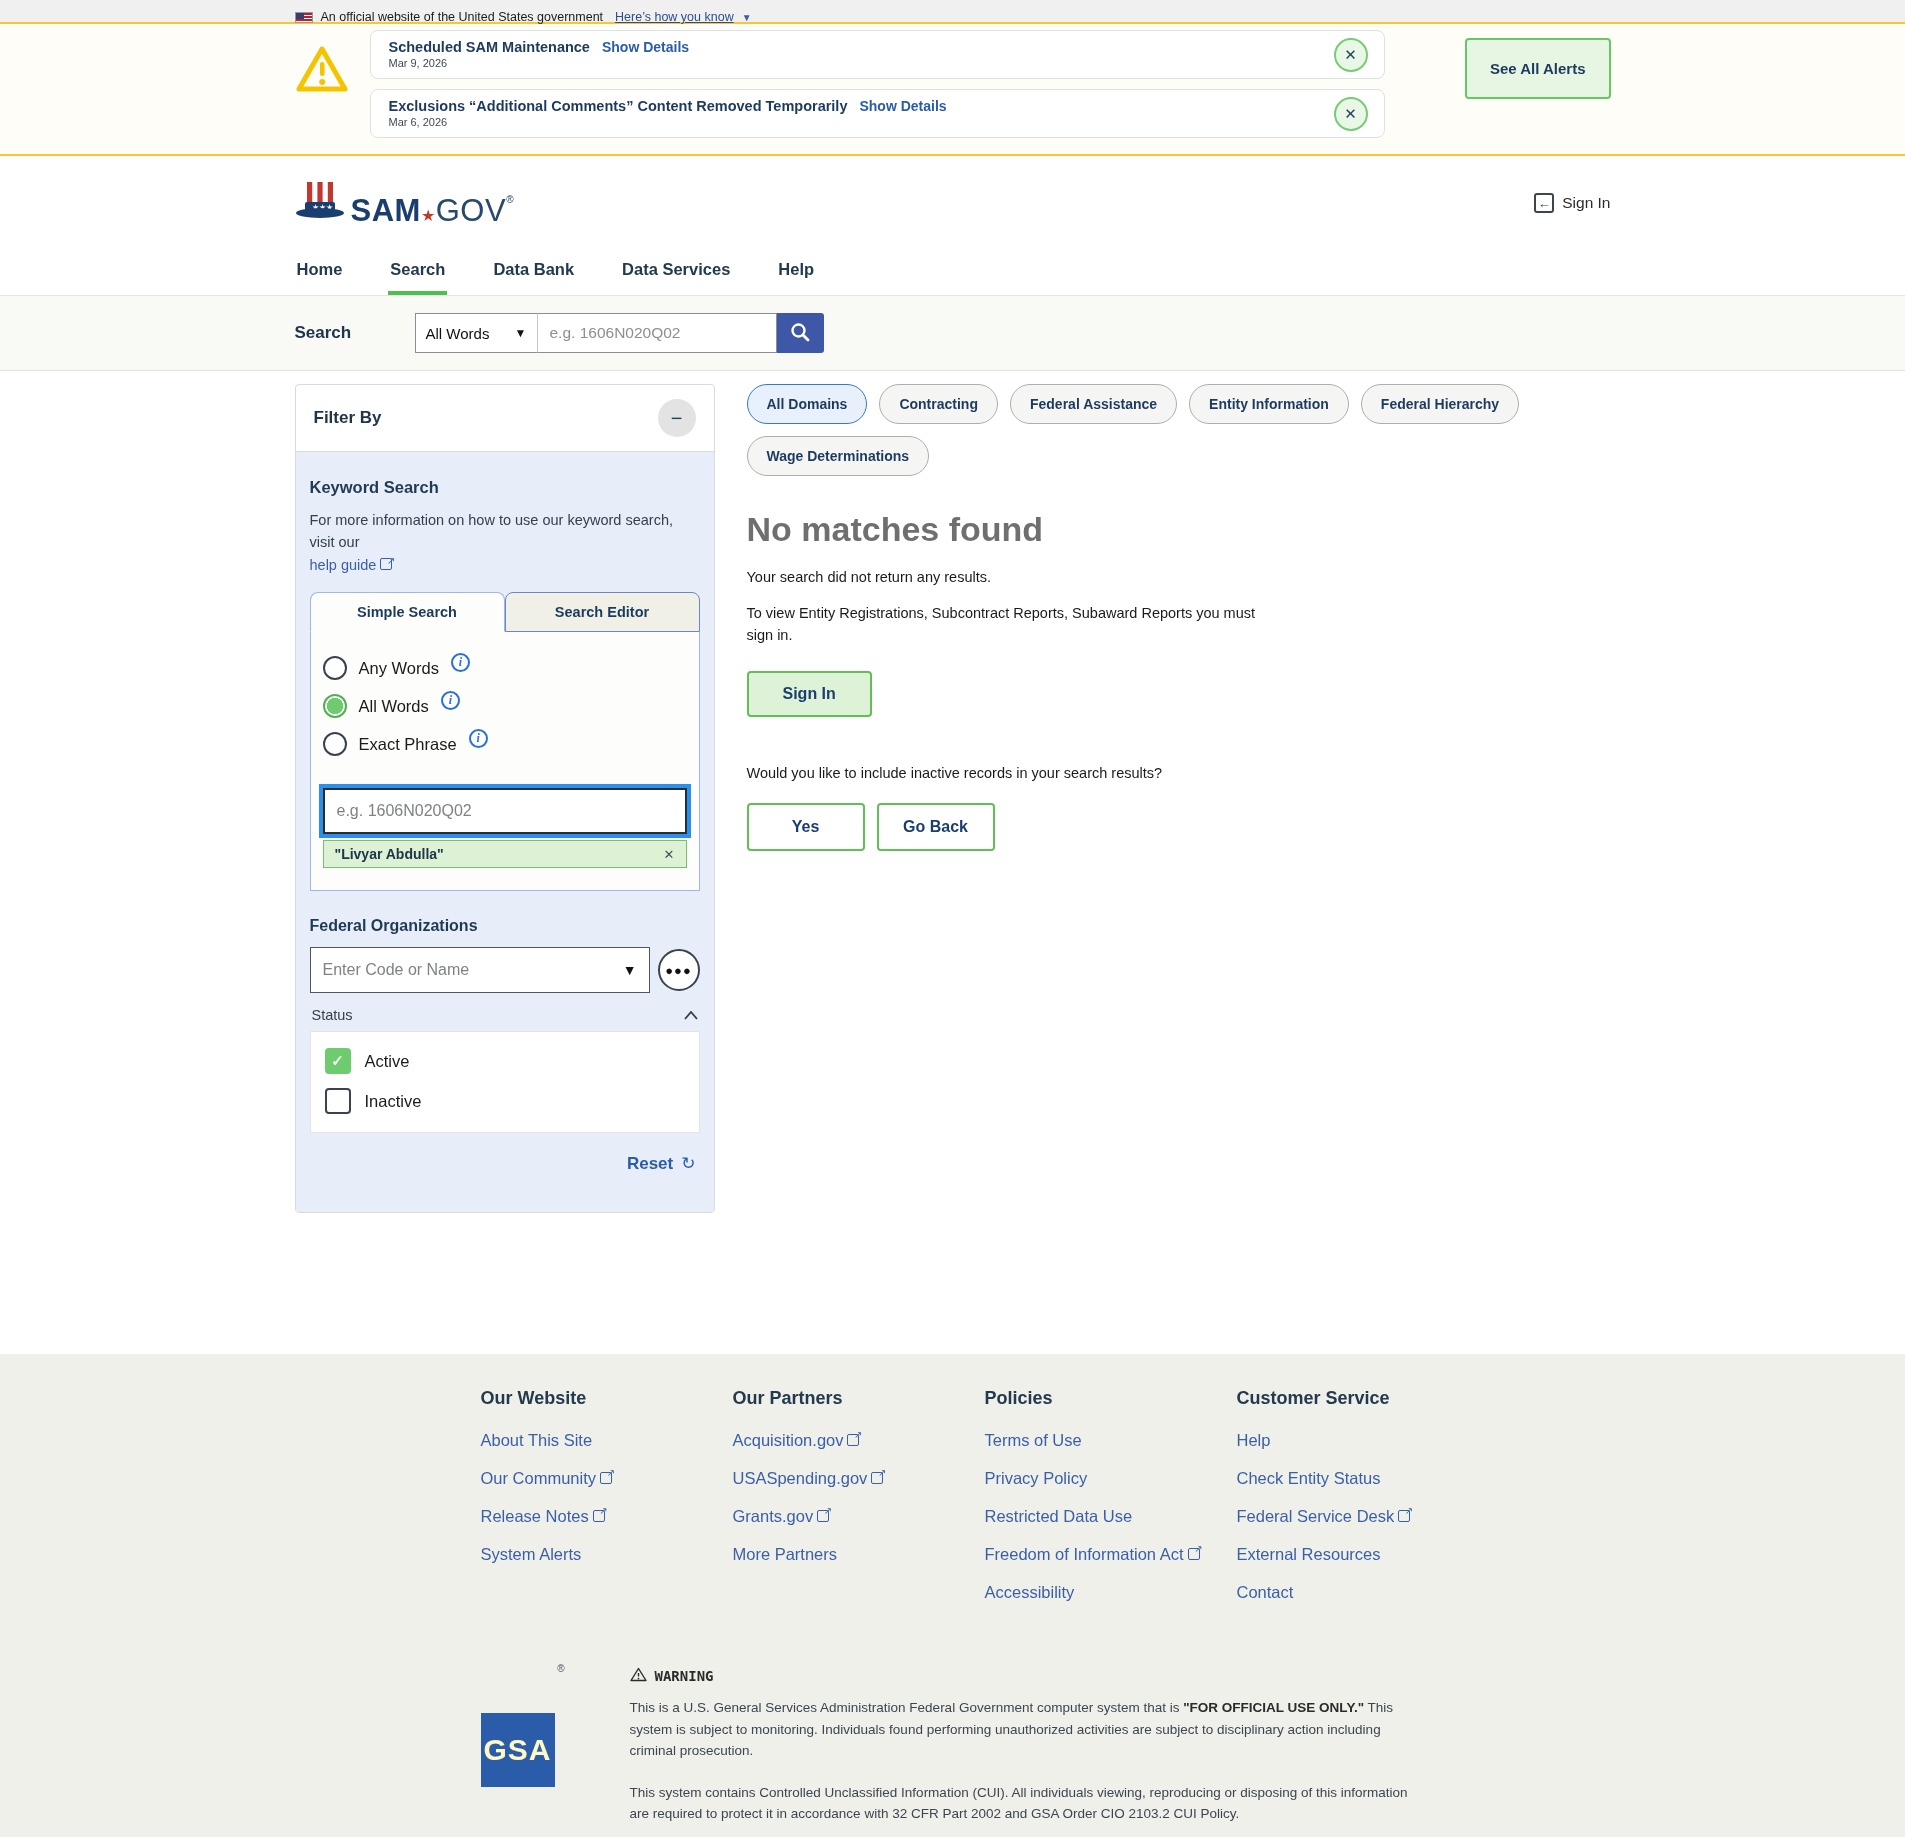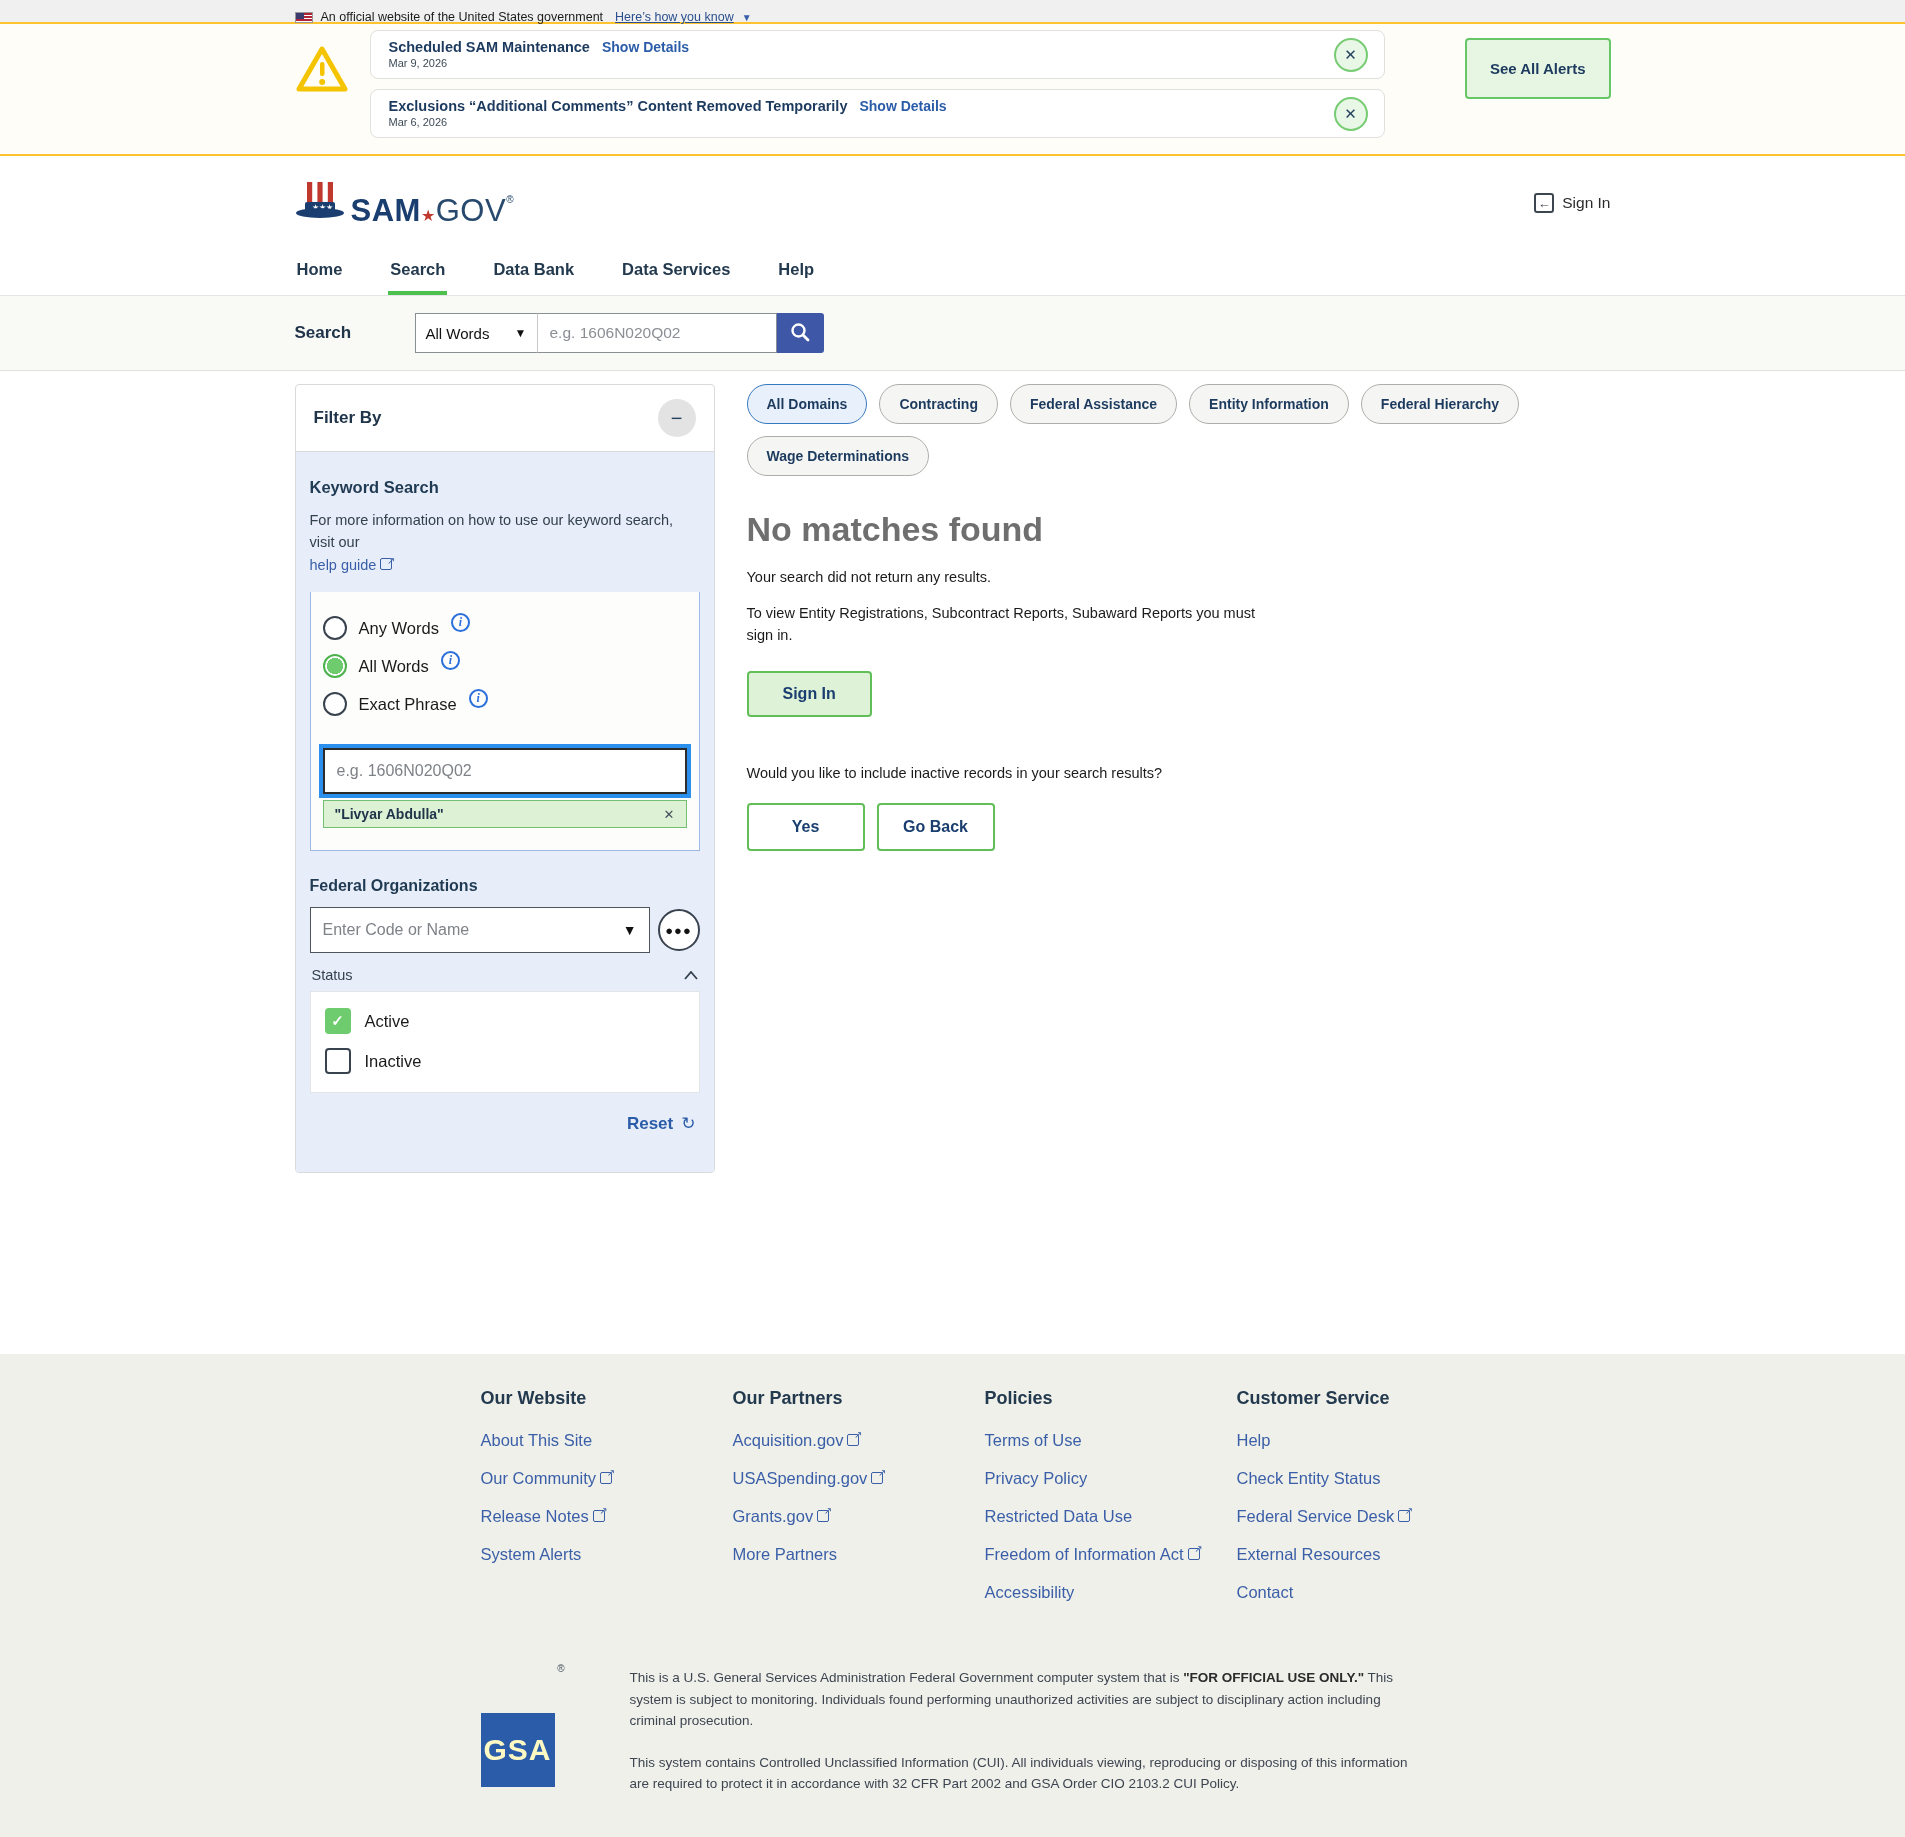--- a/index.html
+++ b/index.html
@@ -263,20 +263,24 @@
     <div class="filter-head">
       <span class="filter-title">Filter By</span>
       <button class="collapse-btn"><span>−</span></button>
     </div>
     <div class="filter-body">
       <div class="kw-heading">Keyword Search</div>
       <p class="kw-help">
         <span>For more information on how to use our keyword search, visit our</span><br>
         <a href="#">help guide</a><span class="ext-icon"></span>
       </p>
+      <div class="kw-tabs">
+        <div class="kw-tab active">Simple Search</div>
+        <div class="kw-tab">Search Editor</div>
+      </div>
       <div class="kw-content">
         <div class="radio-row">
           <span class="radio"></span>
           <span class="radio-label">Any Words</span>
           <span class="info-icon">i</span>
         </div>
         <div class="radio-row">
           <span class="radio checked"></span>
           <span class="radio-label">All Words</span>
           <span class="info-icon">i</span>
@@ -385,18 +389,28 @@
         <a href="#">Contact</a>
       </div>
     </div>
 
     <div class="gsa-row">
       <div class="gsa-logo-wrap">
         <div class="gsa-logo">GSA</div>
         <span class="gsa-reg">®</span>
       </div>
       <div class="warn-block">
+        <div class="warn-title">
+          <span>
+            <svg width="17" height="15" viewBox="0 0 17 15">
+                <path d="M8.5 1.5 L16 13.5 L1 13.5 Z" fill="none" stroke="#2b2b2b" stroke-width="1.4" stroke-linejoin="round"></path>
+                <line x1="8.5" y1="6" x2="8.5" y2="9.5" stroke="#2b2b2b" stroke-width="1.4"></line>
+                <circle cx="8.5" cy="11.6" r="0.9" fill="#2b2b2b"></circle>
+              </svg>
+          </span>
+          <span>WARNING</span>
+        </div>
         <p class="warn-p"><span>This is a U.S. General Services Administration Federal Government computer system that is </span><b>"FOR OFFICIAL USE ONLY."</b><span> This system is subject to monitoring. Individuals found performing unauthorized activities are subject to disciplinary action including criminal prosecution.</span></p>
         <p class="warn-p">This system contains Controlled Unclassified Information (CUI). All individuals viewing, reproducing or disposing of this information are required to protect it in accordance with 32 CFR Part 2002 and GSA Order CIO 2103.2 CUI Policy.</p>
       </div>
     </div>
   </div>
 </footer>
 
 </body></html>

